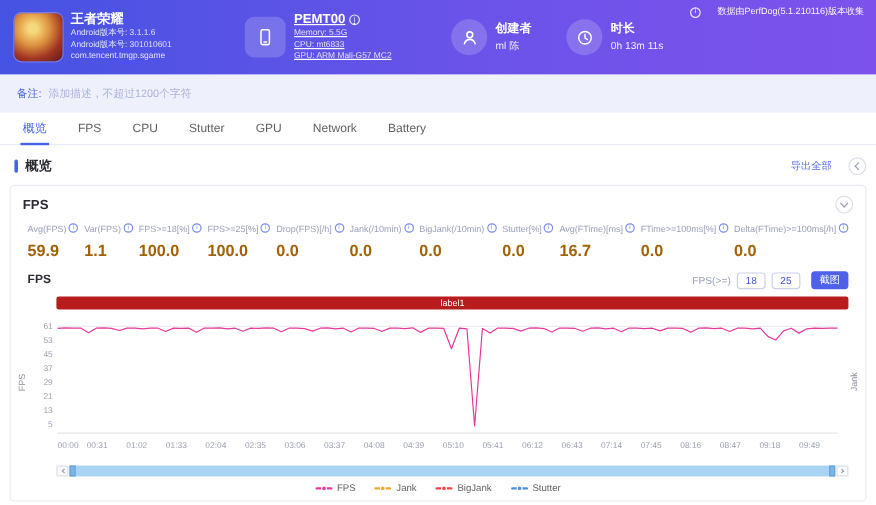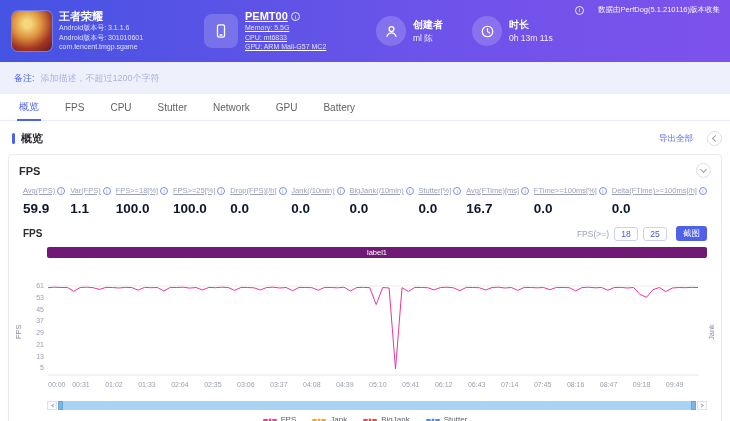--- a/index.html
+++ b/index.html
@@ -46,29 +46,29 @@
   .circle-btn{width:15px;height:15px;border-radius:50%;border:1px solid #dcdfe8;background:#fff;display:flex;align-items:center;justify-content:center;cursor:pointer;flex:none;}
   .chev{width:5px;height:5px;border-left:1px solid #9aa0b8;border-bottom:1px solid #9aa0b8;display:block;}
   .chev-left{transform:rotate(45deg);margin-left:2px;}
   .chev-down{transform:rotate(-45deg);margin-top:-2px;}
 
   
   .card{margin:0 8px;border:1px solid #e9ebf3;border-radius:4px;background:#fff;}
   .card-head{display:flex;align-items:center;padding:8px 10px 4px;}
   .card-title{font-size:11px;font-weight:bold;color:#2b2c33;}
   .metrics{display:flex;justify-content:space-between;padding:4px 14px 8px;}
-  .m-label{display:flex;align-items:center;gap:2px;font-size:7.5px;color:#9aa0b8;white-space:nowrap;text-decoration:underline;}
+  .m-label{display:flex;align-items:flex-start;gap:2px;font-size:7.5px;color:#9aa0b8;white-space:nowrap;}
   .info-dot{display:inline-flex;width:8px;height:8px;border:1px solid #7b8fe8;color:#7b8fe8;border-radius:50%;font-size:5.5px;align-items:center;justify-content:center;flex:none;cursor:pointer;}
-  .m-value{font-size:13.5px;font-weight:bold;color:#0f172a;margin-top:6px;}
+  .m-value{font-size:13.5px;font-weight:bold;color:#a16207;margin-top:6px;}
   .chart-controls{display:flex;align-items:center;padding:2px 14px 4px;gap:5px;}
   .fps-sub{font-size:10px;font-weight:bold;color:#2b2c33;}
   .threshold-label{font-size:8.5px;color:#9aa0b8;}
   .chip{min-width:24px;height:14px;padding:0 4px;border:1px solid #ccd2ea;border-radius:3px;background:#fff;font-size:8.5px;color:#4658c8;display:flex;align-items:center;justify-content:center;cursor:text;}
   .shot-btn{height:15px;padding:0 7px;border-radius:3px;background:#4e61e8;color:#fff;font-size:8.5px;display:flex;align-items:center;cursor:pointer;margin-left:4px;border:none;}
-  .banner{margin:2px 14px 20px 38px;height:11px;border-radius:2px;background:#701a75;color:#fff;font-size:7.5px;display:flex;align-items:center;justify-content:center;}
+  .banner{margin:2px 14px 6px 38px;height:11px;border-radius:2px;background:#b91c1c;color:#fff;font-size:7.5px;display:flex;align-items:center;justify-content:center;}
   .chart-row{display:flex;align-items:stretch;padding:0 4px;}
   .axis-title{writing-mode:vertical-rl;transform:rotate(180deg);font-size:7.5px;color:#8a90a0;display:flex;align-items:center;justify-content:center;width:11px;padding-top:14px;}
   .chart-box{flex:1;min-width:0;}
   .scroll-row{display:flex;align-items:center;margin:1px 14px 0 38px;gap:1px;}
   .sb-arrow{width:10px;height:9px;border:1px solid #dfe2ea;background:#fafbfd;display:flex;align-items:center;justify-content:center;cursor:pointer;}
   .sb-arrow .chev{width:3px;height:3px;border-color:#9aa0b8;}
   .sb-track{flex:1;height:9px;background:#a9d3f2;position:relative;cursor:pointer;}
   .sb-handle{position:absolute;top:0;width:5px;height:9px;background:#7db4e8;border:1px solid #6aa4dc;}
   .sb-handle.left{left:0;}
   .sb-handle.right{right:0;}
@@ -148,22 +148,22 @@
   <div class="note">
     <span class="note-label">备注:</span>
     <span class="note-placeholder">添加描述，不超过1200个字符</span>
   </div>
 
   <nav class="tabs">
       <div class="tab active">概览</div>
       <div class="tab">FPS</div>
       <div class="tab">CPU</div>
       <div class="tab">Stutter</div>
+      <div class="tab">GPU</div>
       <div class="tab">Network</div>
-      <div class="tab">GPU</div>
       <div class="tab">Battery</div>
     </nav>
 
   <div class="ovh">
     <span class="ovh-bar"></span>
     <span class="ovh-title">概览</span>
     <span class="spacer"></span>
     <span class="export-link">导出全部</span>
     <span class="circle-btn">
       <span class="chev chev-left"></span>

